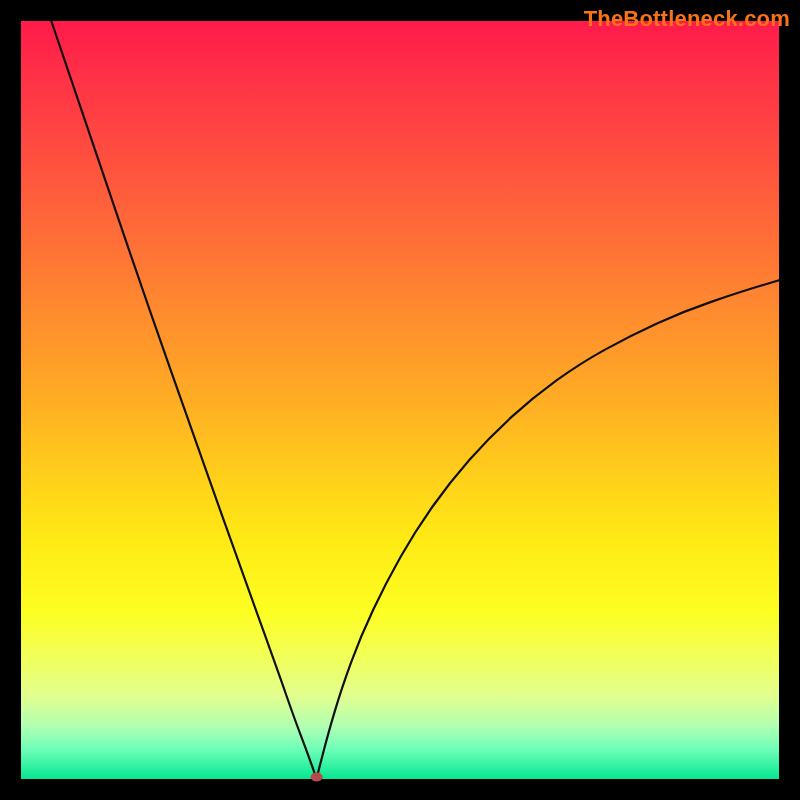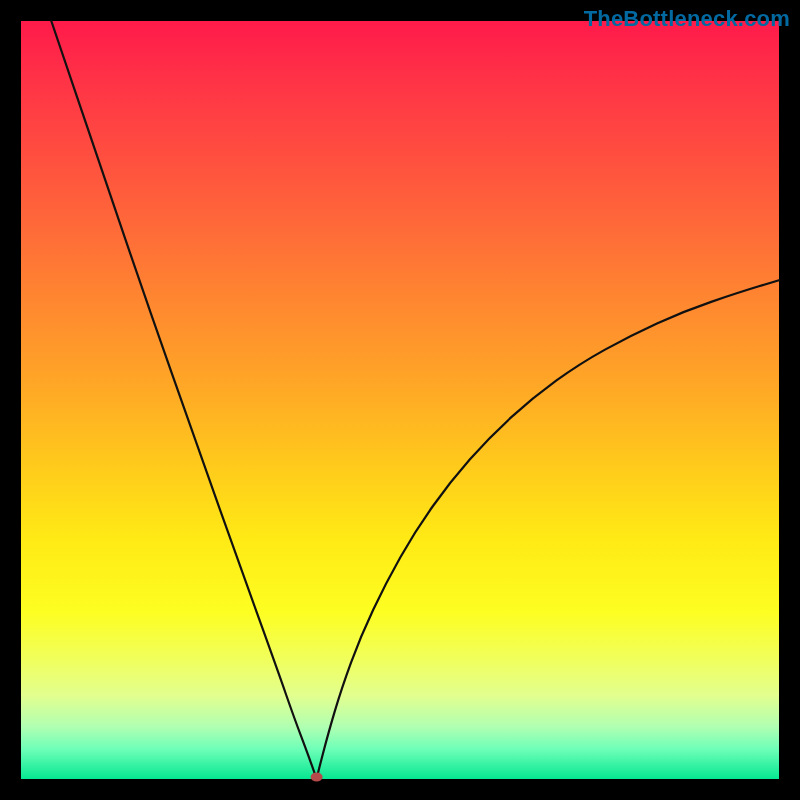--- a/index.html
+++ b/index.html
@@ -14,21 +14,21 @@
   .frame {
     position: relative;
     width: 800px;
     height: 800px;
     background: #000;
   }
   .watermark {
     position: absolute;
     top: 6px;
     right: 10px;
-    color: #0369a1;
+    color: #f97316;
     font-size: 22px;
     font-weight: 600;
     letter-spacing: 0.2px;
     z-index: 10;
     user-select: none;
   }
   .plot-area {
     position: absolute;
     left: 21px;
     top: 21px;

